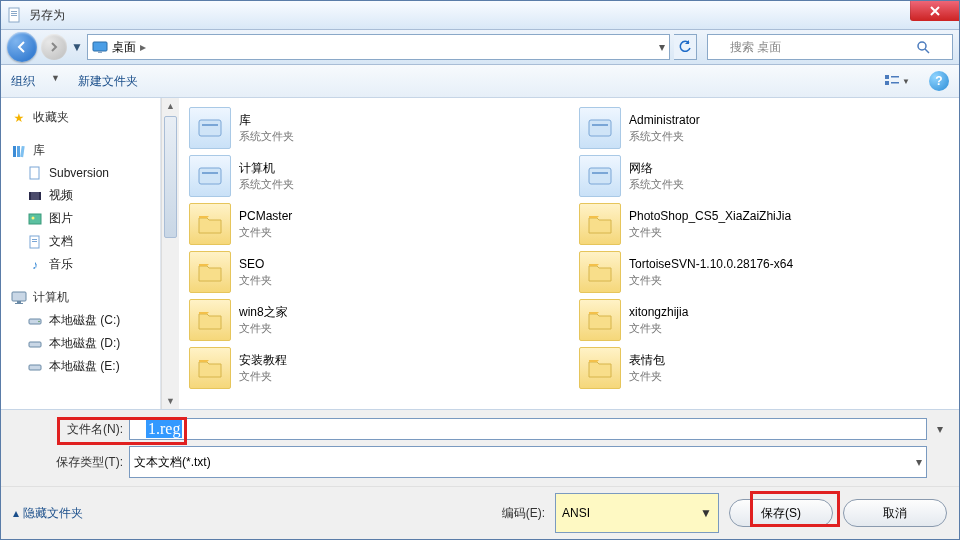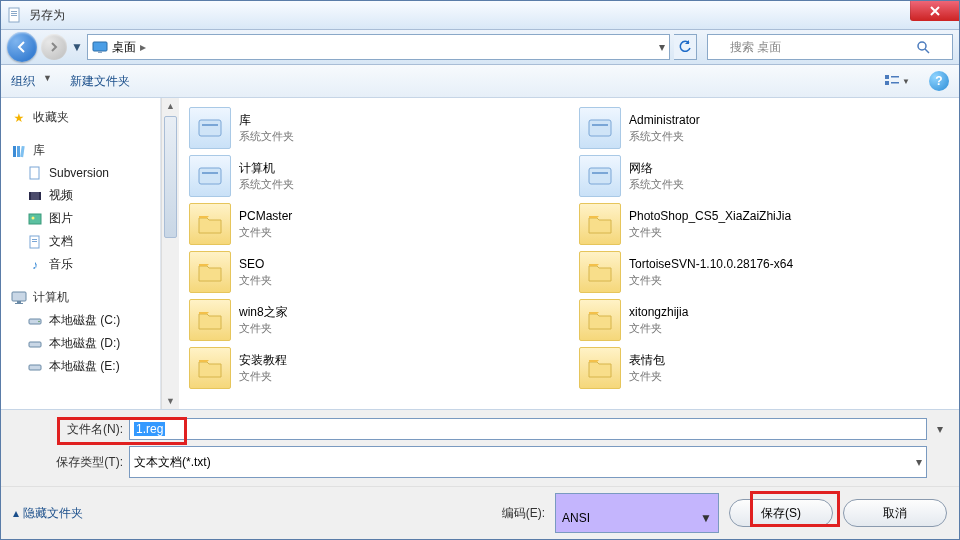--- a/index.html
+++ b/index.html
@@ -15,21 +15,21 @@
 .nav-fwd{width:26px;height:26px;border-radius:50%;background:radial-gradient(circle at 30% 30%,#e8e8e8,#bcbcbc);display:flex;align-items:center;justify-content:center;color:#888;box-shadow:inset 0 1px 2px rgba(255,255,255,.6)}
 .nav-drop{width:12px;height:26px;display:flex;align-items:center;justify-content:center;color:#357}
 .addr{flex:1;height:24px;background:#fff;border:1px solid #8aa8c8;display:flex;align-items:center;padding:0 4px;gap:4px}
 .addr .crumb{display:flex;align-items:center;gap:4px}
 .addr .arrow{color:#666}
 .addr-drop{color:#555;margin-left:auto}
 .refresh{width:22px;height:24px;display:flex;align-items:center;justify-content:center;border:1px solid #8aa8c8;border-left:none;background:#eaf2fb;color:#1e6bc8}
 .search{width:200px;height:24px;background:#fff;border:1px solid #8aa8c8;display:flex;align-items:center;padding:0 22px;margin-left:6px;color:#888}
 .search .sicon{margin-left:auto;color:#4b7bbd}
 .toolbar{height:32px;background:linear-gradient(#f7fafd,#e6eff8);border-bottom:1px solid #c6d5e6;display:flex;align-items:center;padding:0 10px;gap:18px}
-.toolbar .tbtn{color:#1a4e8a;display:flex;align-items:flex-start;gap:8px}
+.toolbar .tbtn{color:#1a4e8a;display:flex;align-items:flex-start;gap:16px}
 .toolbar .spacer{flex:1}
 .toolbar .view-btn{width:26px;height:22px;display:flex;align-items:center;justify-content:center;border:1px solid transparent;color:#4b7bbd}
 .toolbar .help{width:20px;height:20px;border-radius:50%;background:radial-gradient(circle at 30% 30%,#8fd4ff,#2b8cd6);color:#fff;display:flex;align-items:center;justify-content:center;font-weight:bold}
 .body{flex:1;display:flex;min-height:0;background:#fff}
 .sidebar{width:160px;border-right:1px solid #e0e6ee;overflow-y:auto;padding:8px 4px;box-sizing:border-box}
 .side-group{margin-bottom:10px}
 .side-head{display:flex;align-items:center;gap:6px;padding:3px 6px;color:#333;font-weight:normal}
 .side-item{display:flex;align-items:center;gap:6px;padding:3px 6px 3px 22px;color:#222}
 .ico{width:16px;height:16px;flex:none;display:inline-flex;align-items:center;justify-content:center}
 .ico-star{color:#f5b301}
@@ -44,30 +44,30 @@
 .item .txts{display:flex;flex-direction:column;line-height:1.3}
 .item .name{color:#000}
 .item .sub{color:#777;font-size:11px}
 .side-scroll{width:17px;background:#f0f0f0;border-left:1px solid #dcdcdc;position:relative}
 .side-scroll .thumb{position:absolute;top:18px;left:2px;right:2px;height:120px;background:linear-gradient(#e8eef5,#c9d7e6);border:1px solid #a9bdd6;border-radius:2px}
 .side-scroll .arr{position:absolute;left:2px;right:2px;height:16px;display:flex;align-items:center;justify-content:center;color:#666;font-size:9px}
 .bottom{border-top:1px solid #c6d5e6;background:#f0f0f0;padding:8px 12px 8px 12px;display:flex;flex-direction:column;gap:6px}
 .row{display:flex;align-items:center;gap:6px}
 .row .lbl{width:110px;text-align:right;color:#333}
 .row .field{flex:1}
-.text-input{width:100%;height:22px;border:1px solid #7a9ac0;background:#fff;padding:0 4px;box-sizing:border-box;font-family:Liberation Sans, sans-serif;font-size:12px}
+.text-input{width:100%;height:22px;border:1px solid #7a9ac0;background:#fff;padding:0 16px;box-sizing:border-box;font-family:Liberation Serif, serif;font-size:16px}
 .text-input.sel{background:#fff}
 .text-input.sel .seltext{background:#3399ff;color:#fff;padding:0 2px}
 .combo{width:100%;height:32px;border:1px solid #7a9ac0;background:#fff;display:flex;align-items:center;padding:0 4px;box-sizing:border-box}
 .combo .cd{margin-left:auto;color:#555}
 .footer{display:flex;align-items:center;padding:6px 12px;gap:10px;background:#f0f0f0;border-top:1px solid #e0e0e0}
 .footer .hide{display:flex;align-items:center;gap:4px;color:#1a4e8a}
 .footer .spacer{flex:1}
 .enc-lbl{color:#333}
-.enc-combo{width:150px;height:24px;border:1px solid #7a9ac0;background:#c4b5fd;display:flex;align-items:flex-end;padding:7px 6px}
+.enc-combo{width:150px;height:24px;border:1px solid #7a9ac0;background:#fef9c3;display:flex;align-items:center;padding:7px 6px}
 .enc-combo .cd{margin-left:auto;color:#333}
 .btn{min-width:78px;height:26px;border:1px solid #8a9aae;background:linear-gradient(#fdfdfd,#e4e9ef);display:flex;align-items:center;justify-content:center;padding:0 12px;border-radius:14px}
 .hl-red{position:absolute;border:3px solid #e02020;pointer-events:none;box-sizing:border-box}
 svg{display:block}
 </style>
 </head>
 <body>
 
 <div class="window">
 

